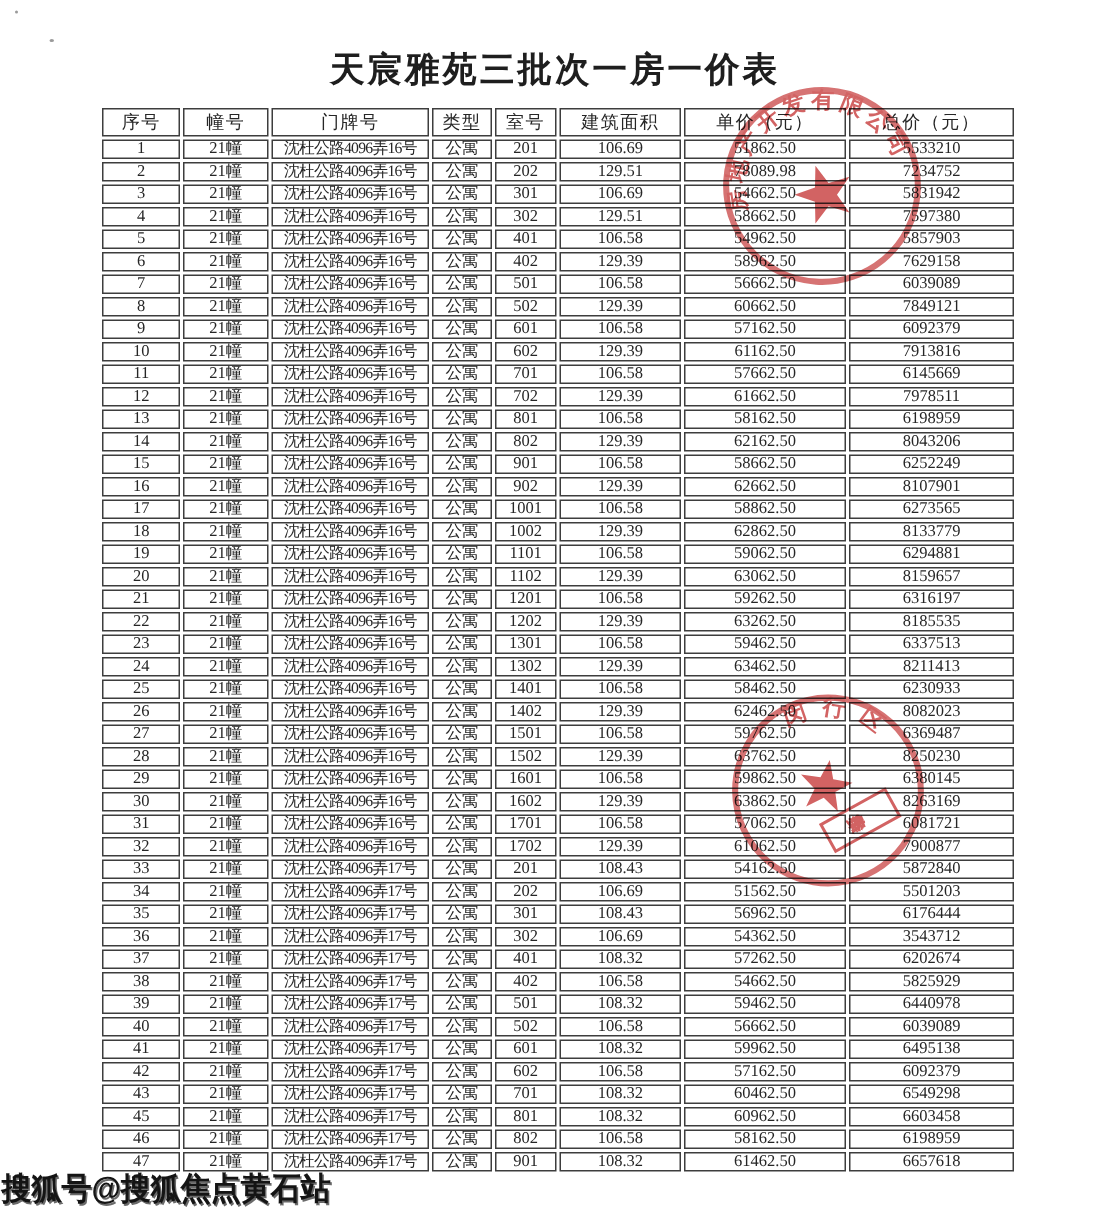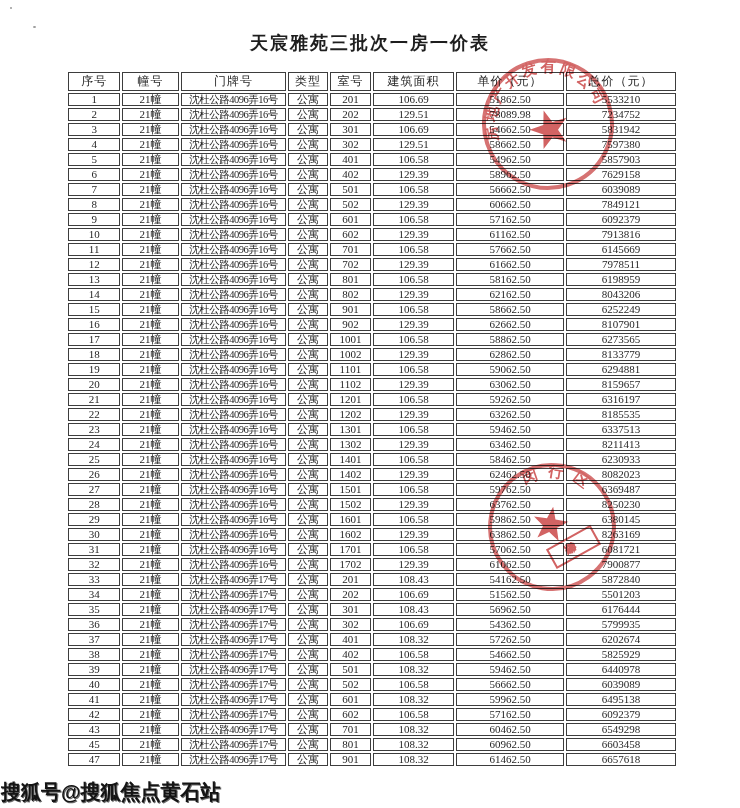--- a/index.html
+++ b/index.html
@@ -2,21 +2,21 @@
 <html><head>
 <meta charset="utf-8">
 <style>
   html,body{margin:0;padding:0;background:#ffffff;}
   #page{
     position:relative;width:740px;height:808px;background:#ffffff;overflow:hidden;
     font-family:"Liberation Serif","DejaVu Serif",serif;color:#222;
   }
   .title{
     position:absolute;top:31px;left:0;width:100%;text-align:center;
-    font-size:18px;font-weight:bold;letter-spacing:2px;color:#1e1e1e;
+    font-size:23px;font-weight:bold;letter-spacing:2px;color:#1e1e1e;
   }
   table.price{
     position:absolute;left:66px;top:70px;width:612px;
     border-collapse:separate;border-spacing:2px;table-layout:fixed;
   }
   table.price th, table.price td{
     border:1px solid #3d3d3d;text-align:center;vertical-align:middle;
     padding:0;font-size:11px;line-height:11px;height:11px;color:#262626;
     overflow:hidden;white-space:nowrap;
   }
@@ -427,21 +427,21 @@
           <td>6176444</td>
         </tr>
         <tr>
           <td>36</td>
           <td>21幢</td>
           <td class="addr">沈杜公路4096弄17号</td>
           <td>公寓</td>
           <td>302</td>
           <td>106.69</td>
           <td>54362.50</td>
-          <td>5799935</td>
+          <td>3543712</td>
         </tr>
         <tr>
           <td>37</td>
           <td>21幢</td>
           <td class="addr">沈杜公路4096弄17号</td>
           <td>公寓</td>
           <td>401</td>
           <td>108.32</td>
           <td>57262.50</td>
           <td>6202674</td>
@@ -508,20 +508,30 @@
         </tr>
         <tr>
           <td>45</td>
           <td>21幢</td>
           <td class="addr">沈杜公路4096弄17号</td>
           <td>公寓</td>
           <td>801</td>
           <td>108.32</td>
           <td>60962.50</td>
           <td>6603458</td>
+        </tr>
+        <tr>
+          <td>46</td>
+          <td>21幢</td>
+          <td class="addr">沈杜公路4096弄17号</td>
+          <td>公寓</td>
+          <td>802</td>
+          <td>106.58</td>
+          <td>58162.50</td>
+          <td>6198959</td>
         </tr>
         <tr>
           <td>47</td>
           <td>21幢</td>
           <td class="addr">沈杜公路4096弄17号</td>
           <td>公寓</td>
           <td>901</td>
           <td>108.32</td>
           <td>61462.50</td>
           <td>6657618</td>

